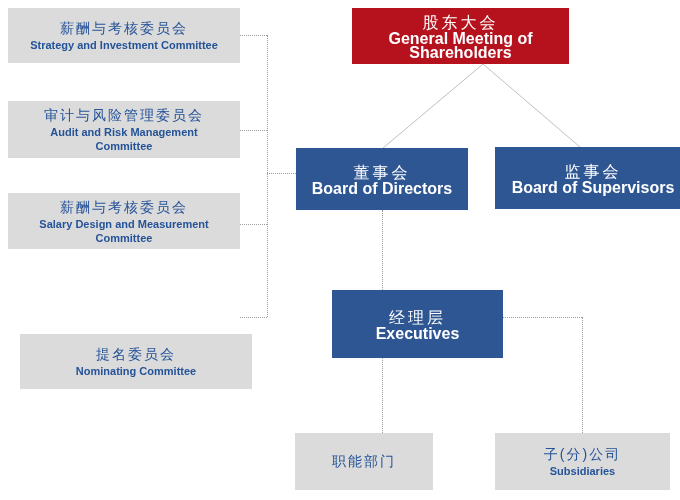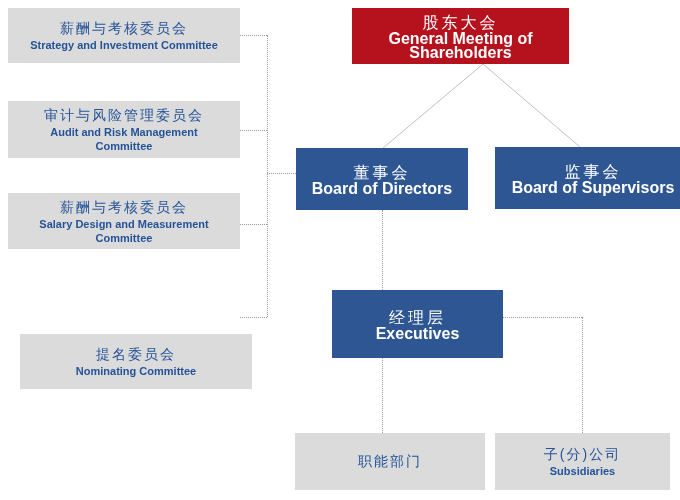--- a/index.html
+++ b/index.html
@@ -39,21 +39,21 @@
 
   
   #box-committee-0{left:8px;top:8px;width:232px;height:55px;}
   #box-committee-1{left:8px;top:101px;width:232px;height:57px;}
   #box-committee-2{left:8px;top:193px;width:232px;height:56px;}
   #box-committee-3{left:20px;top:290px;width:232px;height:55px;margin-top:44px;}
   #box-shareholders{left:352px;top:8px;width:217px;height:56px;}
   #box-directors{left:296px;top:148px;width:172px;height:62px;}
   #box-supervisors{left:495px;top:147px;width:196px;height:62px;}
   #box-executives{left:296px;top:290px;width:171px;height:68px;margin-left:36px;}
-  #box-departments{left:295px;top:433px;width:190px;height:57px;}
+  #box-departments{left:295px;top:433px;width:138px;height:57px;}
   #box-subsidiaries{left:495px;top:433px;width:175px;height:57px;}
 
   
   .hline{position:absolute;height:0;border-top:1px dotted #9d9d9d;}
   .vline{position:absolute;width:0;border-left:1px dotted #9d9d9d;}
   #line-spine{left:267px;top:35px;height:282px;}
   #line-stub-0{left:240px;top:35px;width:27px;}
   #line-stub-1{left:240px;top:130px;width:27px;}
   #line-stub-2{left:240px;top:224px;width:27px;}
   #line-stub-3{left:240px;top:317px;width:27px;}

